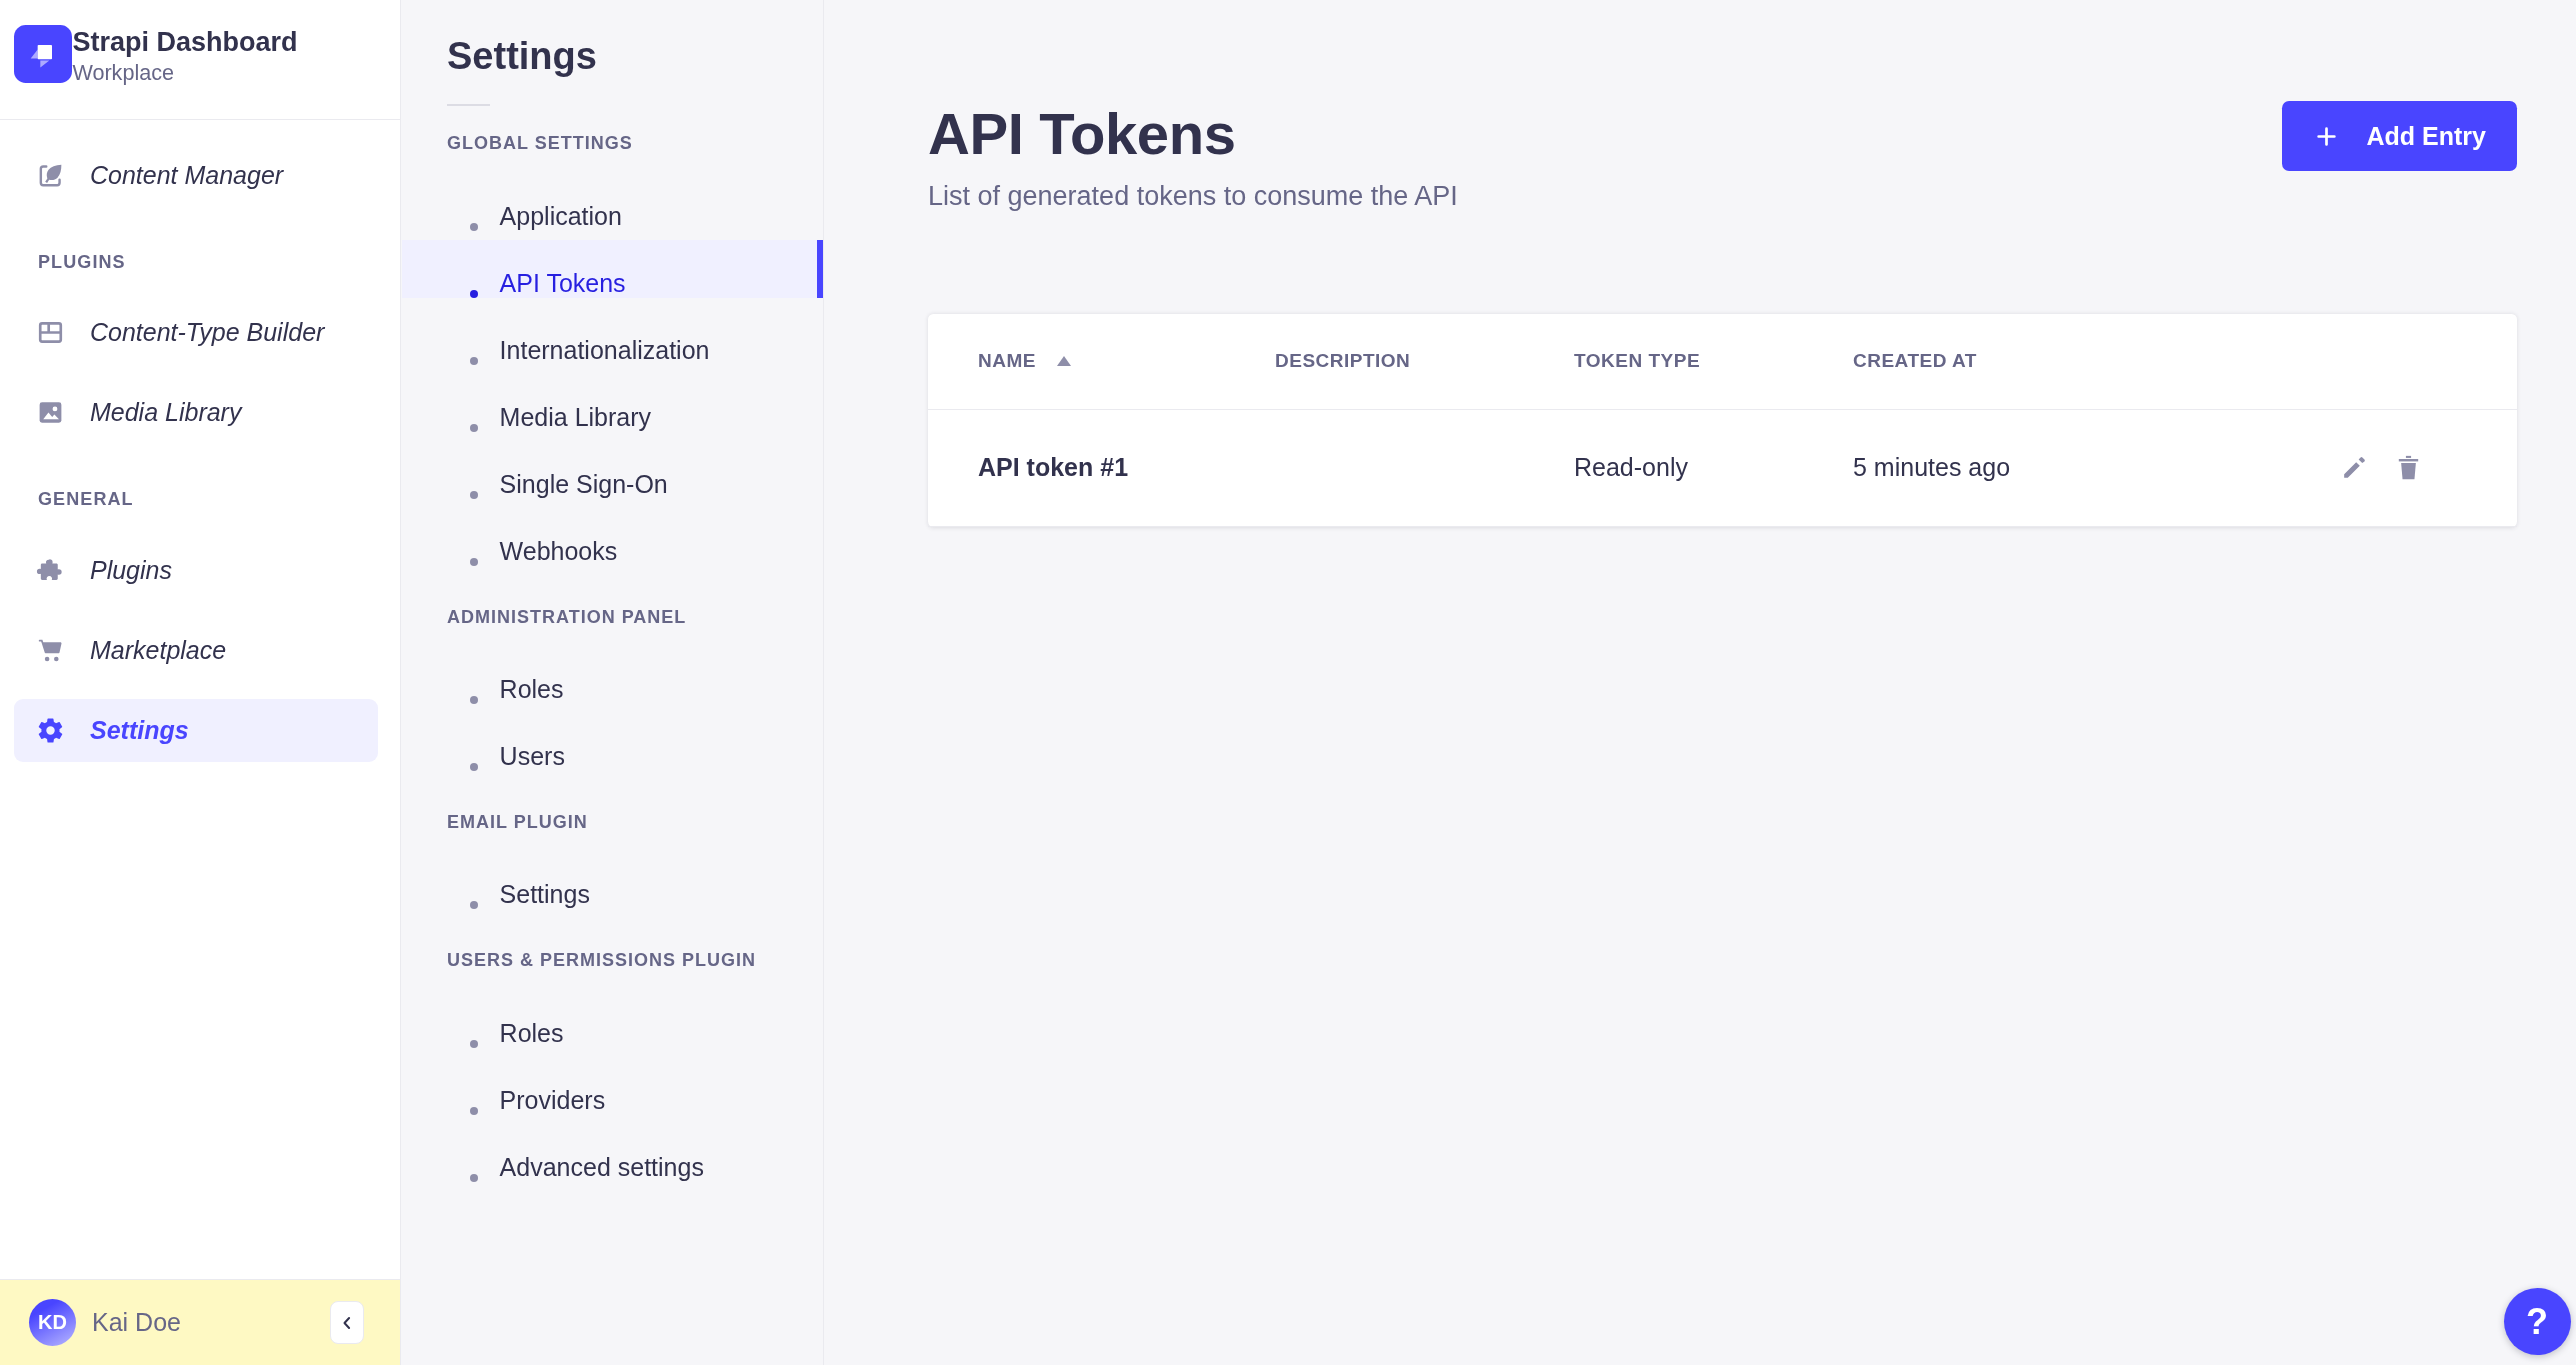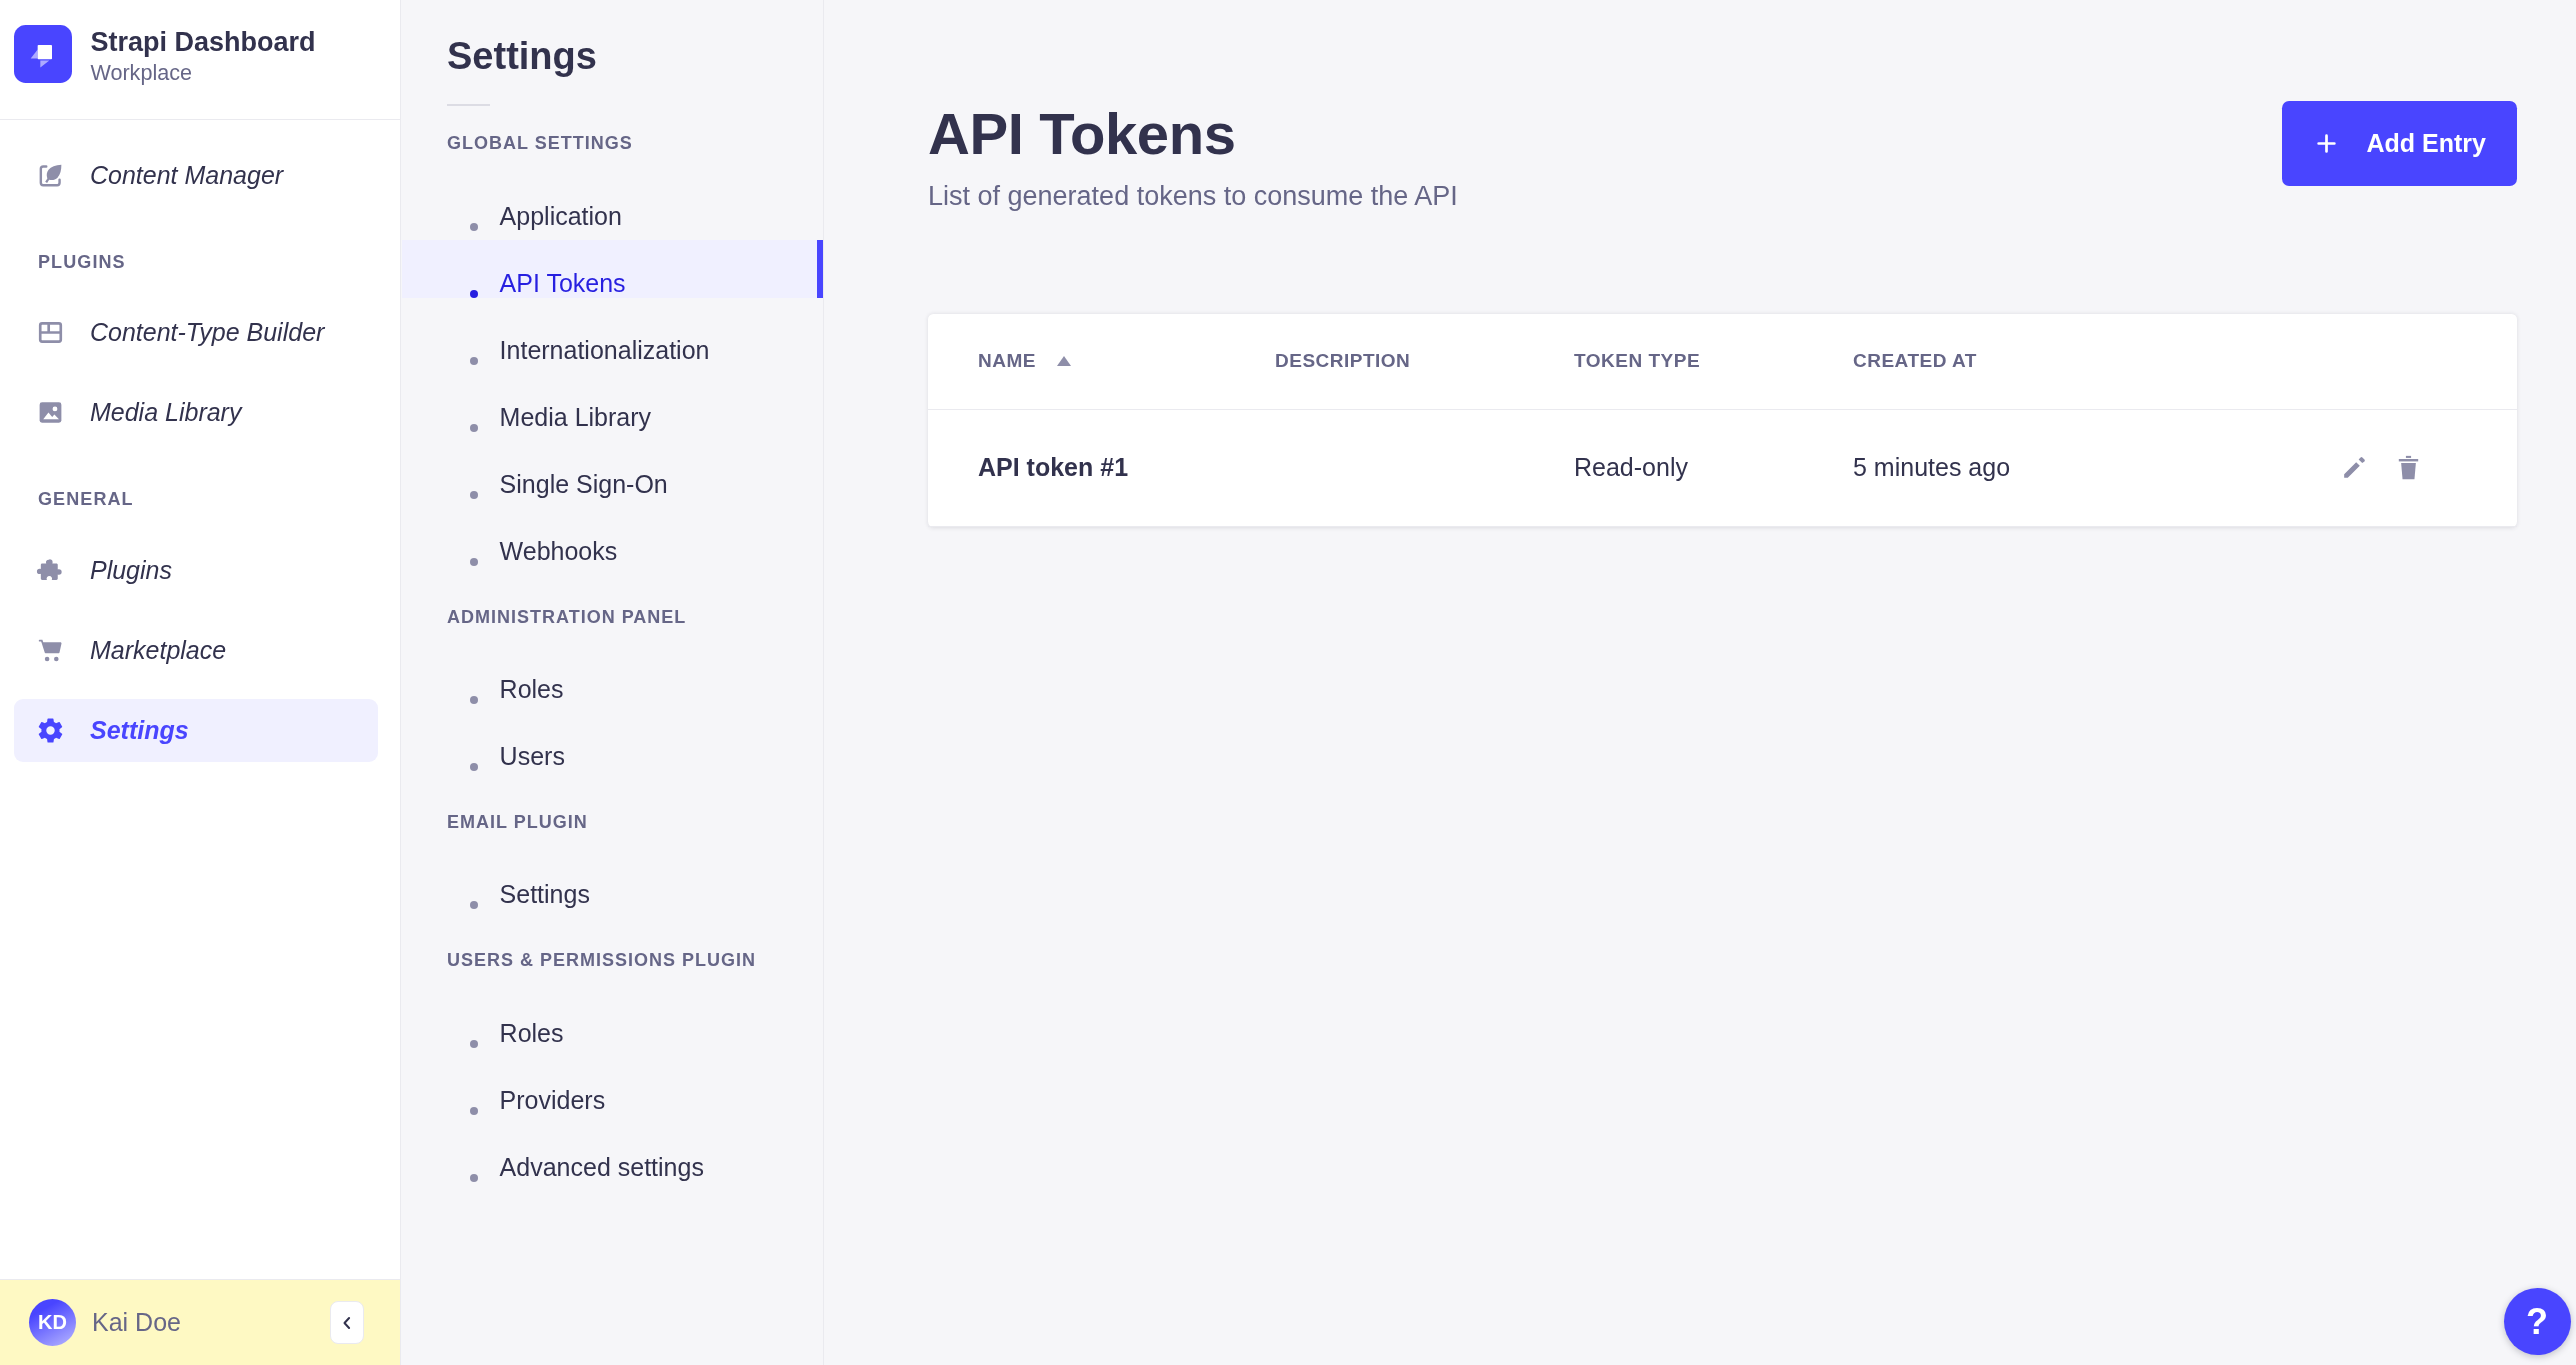--- a/index.html
+++ b/index.html
@@ -2,21 +2,21 @@
 <html style="font-size:14.4px"><head>
 <meta charset="utf-8">
 <style>
   * { box-sizing: border-box; margin: 0; padding: 0; }
   html, body { background: #f6f6f9; }
   body { font-family: "Liberation Sans", sans-serif; color: #32324d; }
   .screen { position: relative; width: 2576px; height: 1365px; background: #f6f6f9; overflow: hidden; }
 
   
   .leftnav { position: absolute; left: 0; top: 0; bottom: 0; width: 401px; background: #fff; border-right: 0.9px solid #eaeaef; }
-  .brand { display: flex; align-items: flex-start; gap: 18px; padding: 25px 14.4px 0 14.4px; height: 120px; border-bottom: 0.9px solid #eaeaef; }
+  .brand { display: flex; align-items: flex-start; padding: 25px 14.4px 0 14.4px; height: 120px; border-bottom: 0.9px solid #eaeaef; }
   .brand-logo { width: 58px; height: 58px; border-radius: 11.7px; background: #4945ff; flex: none; display: flex; align-items: center; justify-content: center; }
   .brand-title { font-size: 27px; font-weight: bold; line-height: 34px; color: #32324d; }
   .brand-sub { font-size: 21.6px; line-height: 27px; color: #666687; }
   .nav { padding-top: 24px; }
   .nav-item { height: 63px; margin: 0 21.6px 0 14.4px; padding-left: 21.6px; display: flex; align-items: center; gap: 25px; border-radius: 9px; font-size: 25px; color: #32324d; cursor: pointer; font-style: italic; }
   .nav-item + .nav-item { margin-top: 17px; }
   .nav-item .ic { width: 29px; height: 29px; color: #8e8ea9; flex: none; }
   .nav-item.active { background: #f0f0ff; color: #4945ff; font-weight: bold; }
   .nav-item.active .ic { color: #4945ff; }
   .nav-section-label { margin: 44px 0 27px; padding-left: 38px; font-size: 18px; font-weight: bold; letter-spacing: 1.1px; line-height: 23.4px; color: #666687; }
@@ -36,21 +36,21 @@
   .sn-item + .sn-item { margin-top: 9px; }
   .sn-bullet { width: 8px; height: 8px; border-radius: 50%; background: #8e8ea9; flex: none; }
   .sn-item.active { background: #f0f0ff; border-right: 6.3px solid #4945ff; color: #271fe0; }
   .sn-item.active .sn-bullet { background: #271fe0; }
 
   
   .main { position: absolute; left: 824px; right: 0; top: 0; bottom: 0; }
   .main-header { display: flex; justify-content: space-between; align-items: flex-start; margin: 101px 59px 0 104px; }
   .page-title { font-size: 58px; line-height: 65px; font-weight: bold; letter-spacing: -0.4px; color: #32324d; }
   .page-sub { margin-top: 12.6px; font-size: 27px; line-height: 34px; color: #666687; }
-  .add-btn { height: 85px; border: none; border-radius: 7.2px; background: #4945ff; color: #fff; font-family: inherit; font-size: 25px; font-weight: bold; display: flex; align-items: center; gap: 27px; padding: 0 31px; cursor: pointer; }
+  .add-btn { height: 70px; border: none; border-radius: 7.2px; background: #4945ff; color: #fff; font-family: inherit; font-size: 25px; font-weight: bold; display: flex; align-items: center; gap: 27px; padding: 0 31px; cursor: pointer; }
   .card { margin: 101px 59px 0 104px; background: #fff; border-radius: 5.4px; box-shadow: 0 0.9px 4.5px rgba(33, 33, 52, 0.12); }
   .tgrid { display: grid; grid-template-columns: 297px 299px 279px 1fr auto; align-items: center; padding: 0 93px 0 50px; }
   .thead { height: 96px; border-bottom: 0.9px solid #eaeaef; }
   .th { font-size: 19px; font-weight: bold; letter-spacing: 0.5px; color: #666687; display: flex; align-items: center; gap: 8px; }
   .sort-tri { margin-left: 12.6px; width: 0; height: 0; border-left: 7.2px solid transparent; border-right: 7.2px solid transparent; border-bottom: 10px solid #8e8ea9; }
   .trow { height: 117px; }
   .trow.last { height: 111px; }
   .trow.sep { border-bottom: 0.9px solid #eaeaef; }
   .cell { font-size: 25px; color: #32324d; }
   .cell-name { font-weight: bold; }

